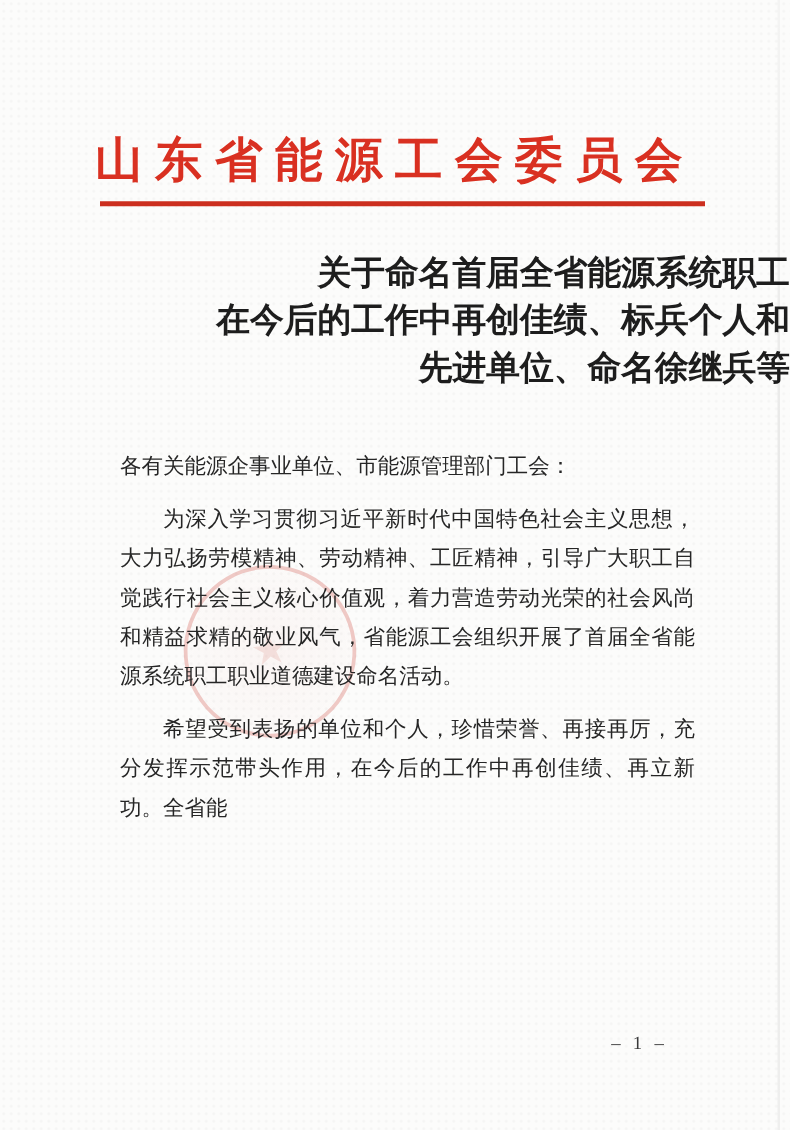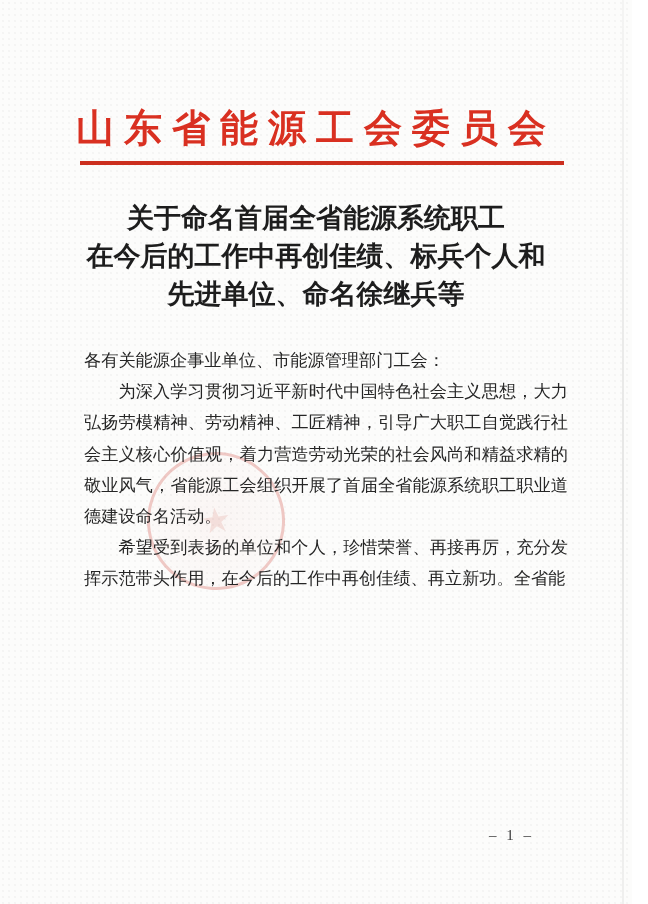--- a/index.html
+++ b/index.html
@@ -55,39 +55,39 @@
     top: 161px;
     width: 484px;
     height: 4px;
     background: #cc2f1f;
   }
   .title {
     position: absolute;
     top: 199px;
     left: 0;
     width: 100%;
-    text-align: center;
+    text-align: right;
     font-size: 27px;
     line-height: 38px;
     font-weight: bold;
     color: #1d1d1d;
   }
   .body-text {
     position: absolute;
     left: 84px;
     top: 345px;
     width: 484px;
     font-size: 17.2px;
     line-height: 31.2px;
     color: #262626;
     text-align: justify;
     text-justify: inter-ideograph;
   }
   .body-text p {
-    margin: 0;
+    margin: 12px;
     padding: 0;
   }
   .para {
     text-indent: 2em;
   }
   
   .stamp {
     position: absolute;
     left: 147px;
     top: 452px;

